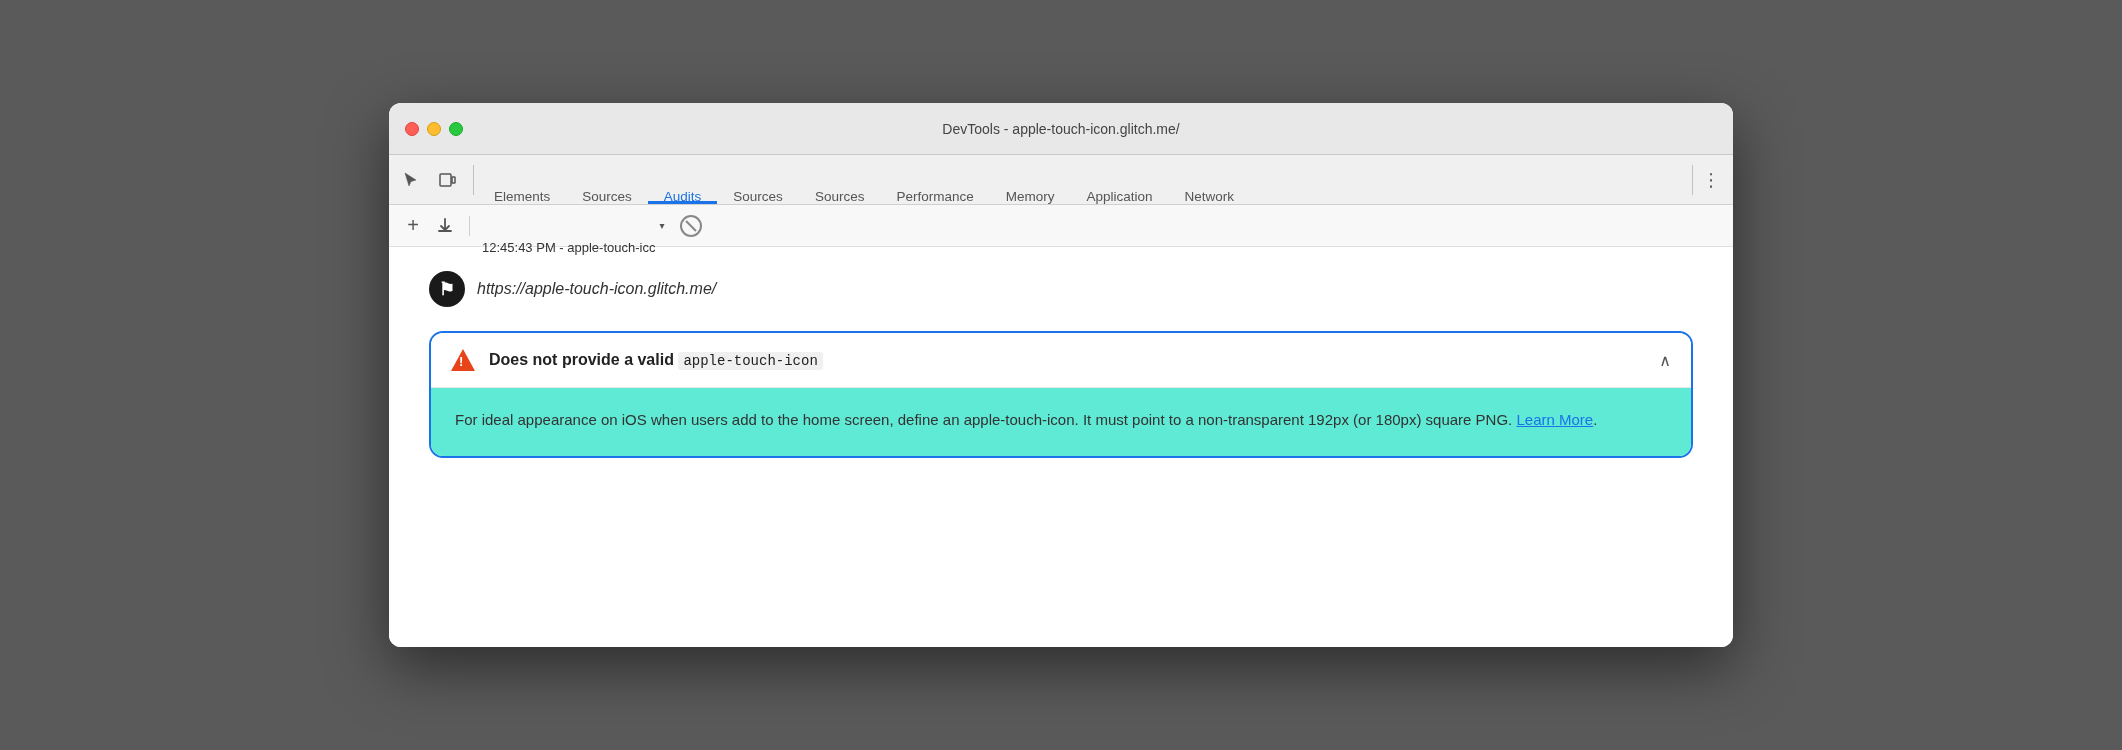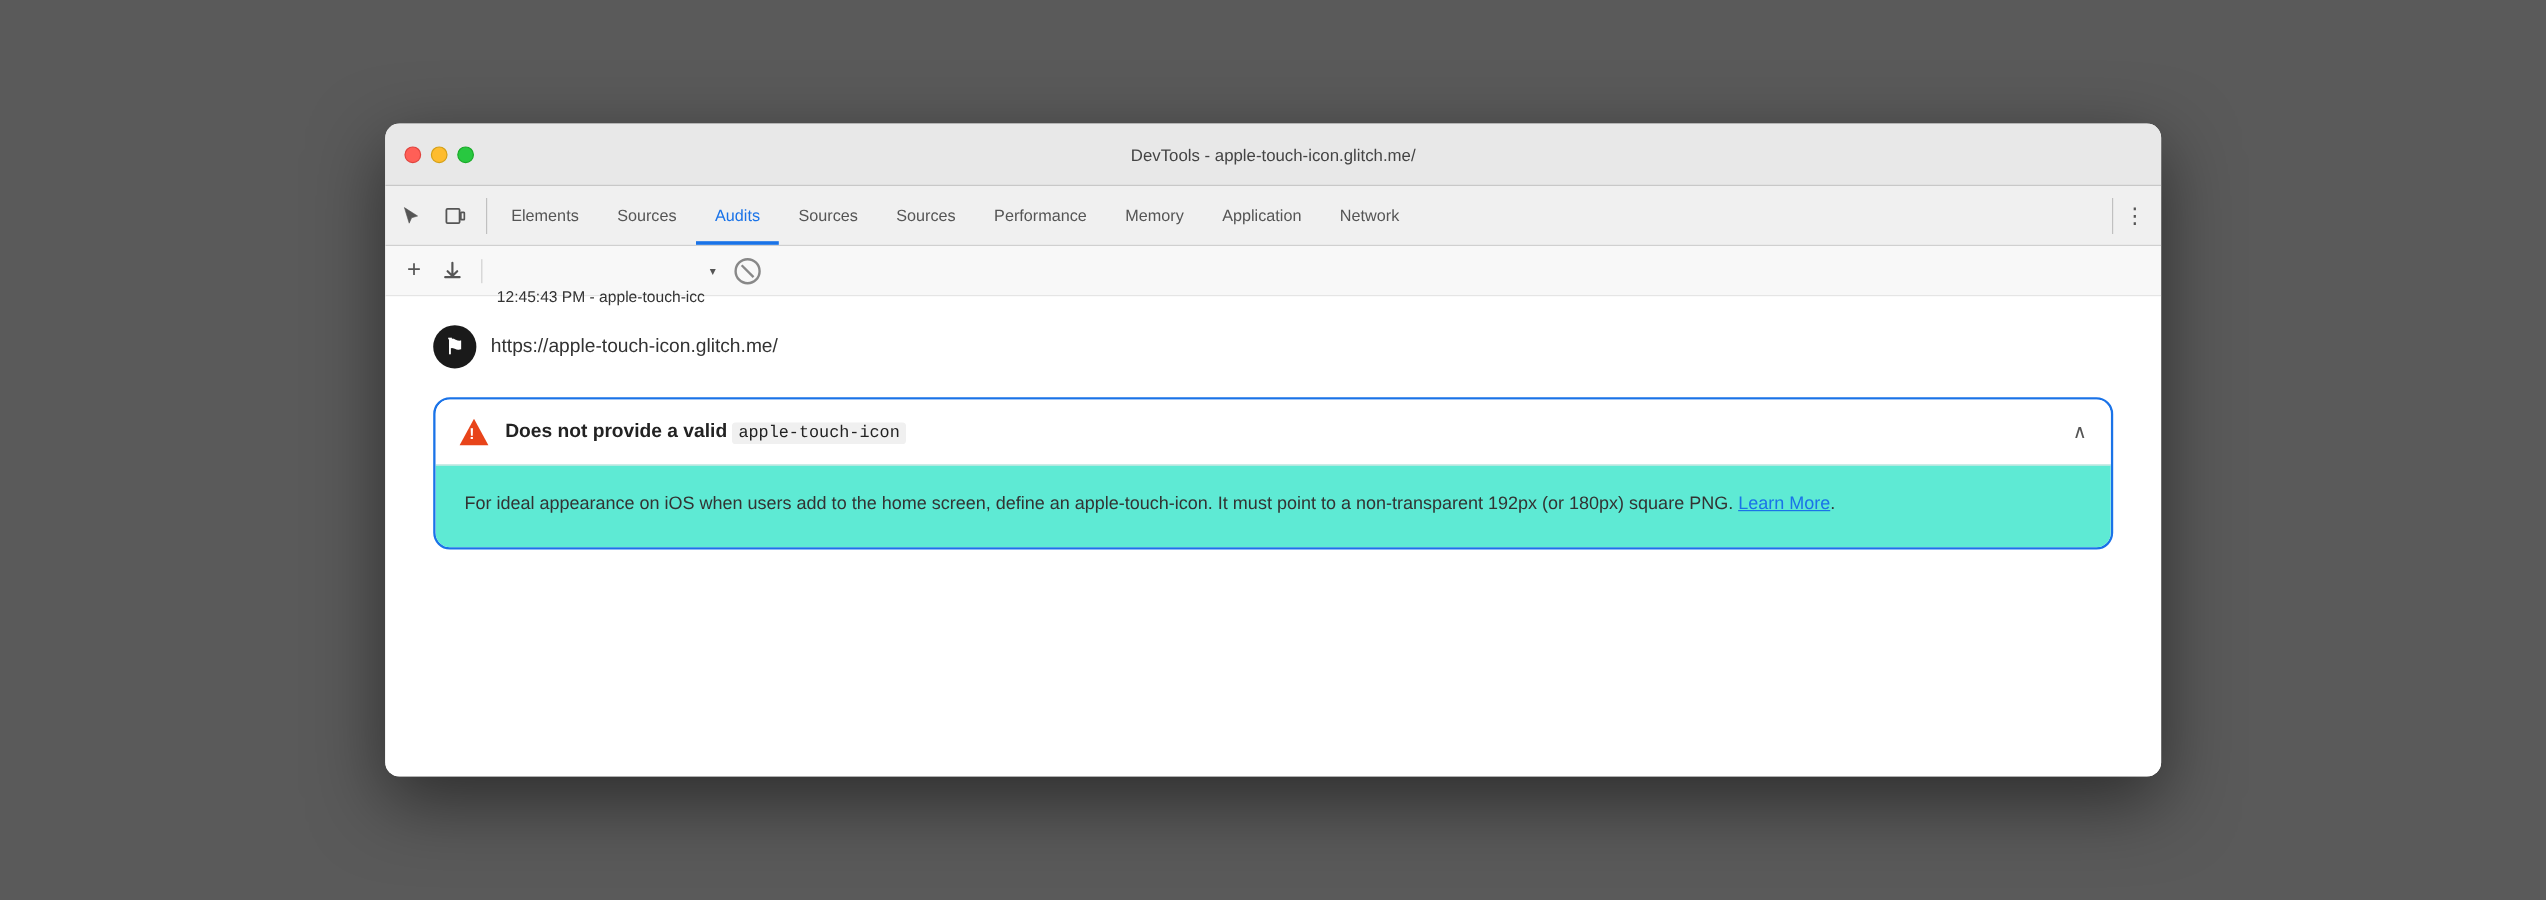--- a/index.html
+++ b/index.html
@@ -11,21 +11,21 @@
     body {
       background: #5a5a5a;
       display: flex;
       justify-content: center;
       align-items: center;
       min-height: 100vh;
       font-family: -apple-system, BlinkMacSystemFont, 'Helvetica Neue', Arial, sans-serif;
     }
 
     .window {
-      width: 1480px;
+      width: 1344px;
       background: #ffffff;
       border-radius: 12px;
       box-shadow: 0 20px 60px rgba(0,0,0,0.5);
       overflow: hidden;
     }
 
     
     .title-bar {
       background: #e8e8e8;
       height: 52px;
@@ -99,21 +99,21 @@
       display: flex;
       align-items: center;
       height: 100%;
       flex: 1;
     }
 
     .tab {
       padding: 0 16px;
       height: 100%;
       display: flex;
-      align-items: center;
+      align-items: flex-end;
       font-size: 13.5px;
       color: #555;
       cursor: pointer;
       position: relative;
       white-space: nowrap;
     }
 
     .tab.active {
       color: #1a73e8;
       font-weight: 400;
@@ -239,20 +239,21 @@
     .site-icon-inner {
       color: white;
       font-size: 18px;
       font-weight: bold;
       font-family: Georgia, serif;
     }
 
     .url-text {
       font-size: 16px;
       color: #333;
+      font-style: italic;
     }
 
     
     .audit-card {
       border: 2px solid #1a73e8;
       border-radius: 14px;
       overflow: hidden;
     }
 
     .audit-header {

